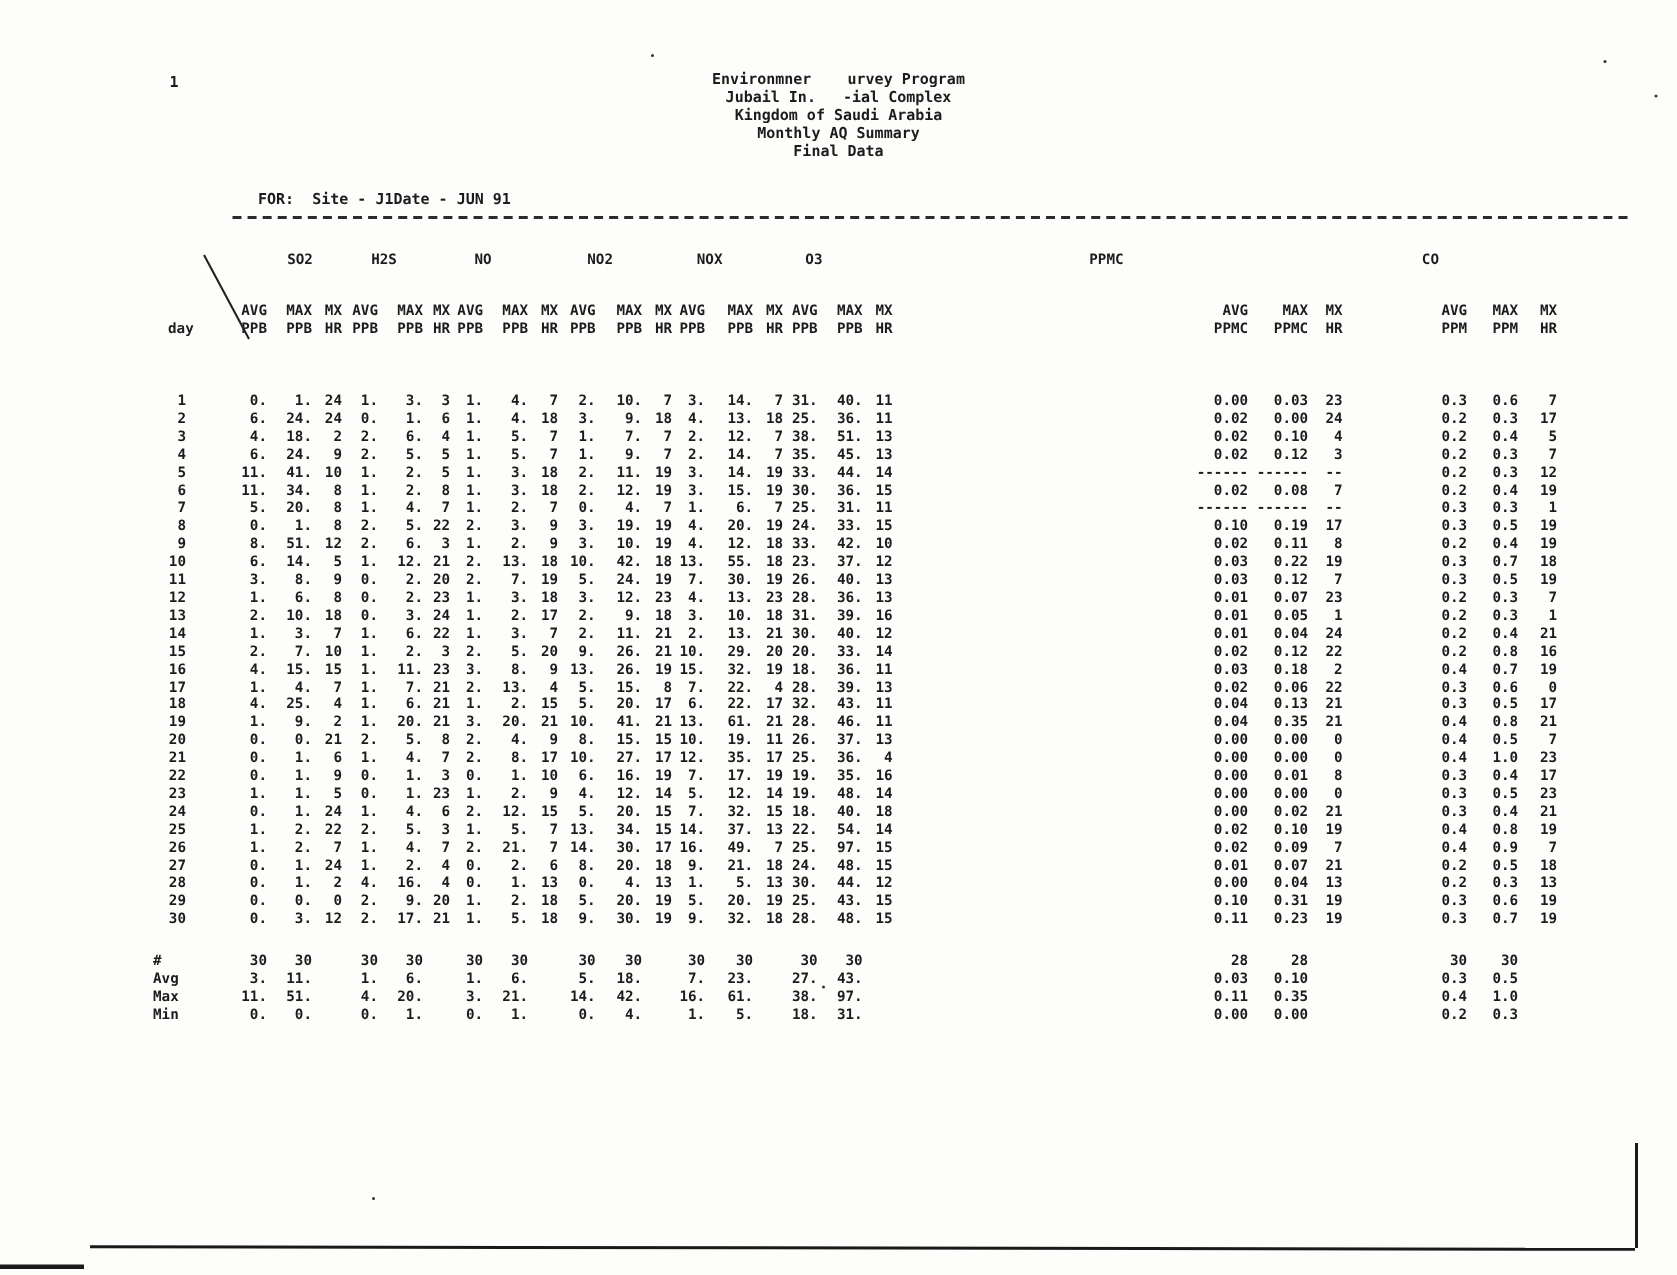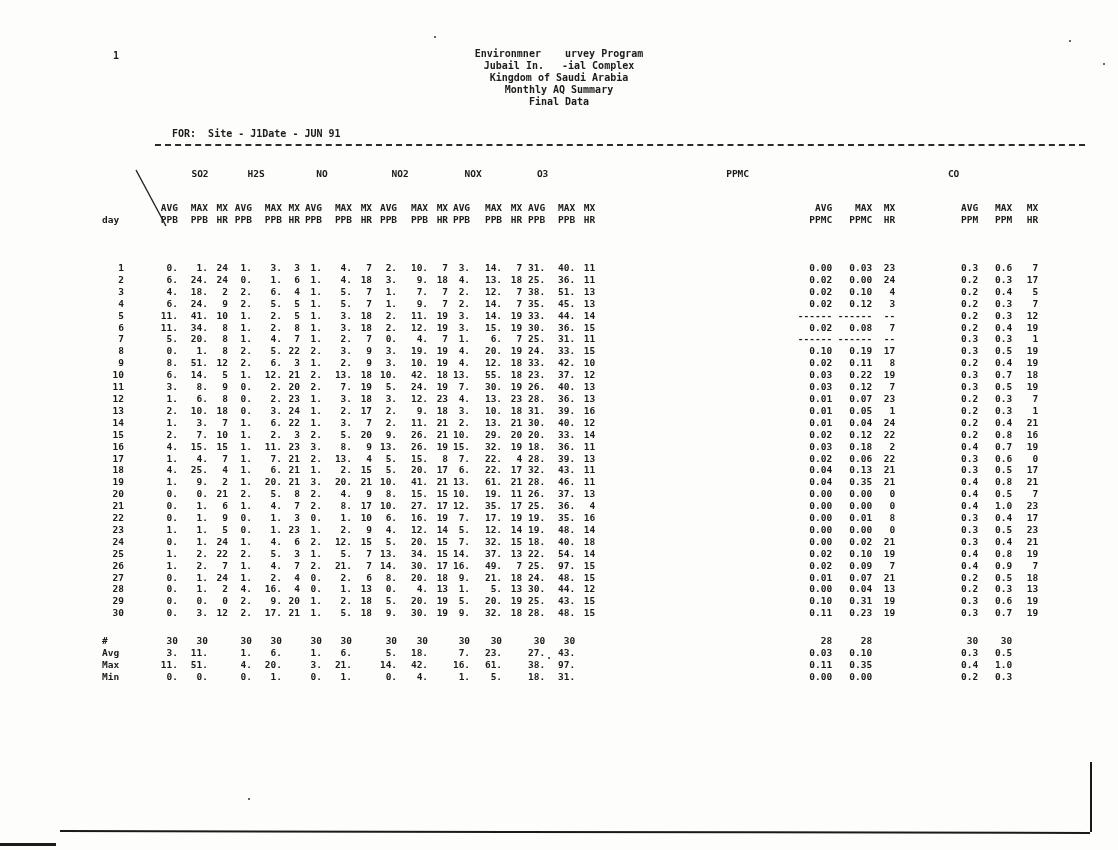--- a/index.html
+++ b/index.html
@@ -30,21 +30,21 @@
   .grp-h2s { padding-right:16px; }
   .grp-no  { padding-right:28px; }
   .grp-no2 { padding-right:20px; }
   .grp-nox { padding-right:24px; }
   .grp-o3  { padding-right:32px; }
   .grp-nmoc { text-align:right; padding-right:15px; }
   .grp-co   { text-align:right; padding-right:26px; }
   thead tr.stats th, thead tr.units th { line-height:12px; }
   th.day-head { position:relative; text-align:left; }
   th.day-head svg { position:absolute; left:14px; top:-2px; overflow:visible; }
-  .day-lbl { position:absolute; left:2px; bottom:0; font-size:9.5px; }
+  .day-lbl { position:absolute; left:12px; bottom:0; font-size:9.5px; }
   tbody tr.first-data td { padding-top:36px; }
   td.day-cell { padding-right:8px; }
   tbody tr.summary-first td { padding-top:16px; }
   td.sum-label { text-align:left; padding-left:2px; }
 
   .artifact { position:absolute; background:#1a1a1a; }
   .a-bottom { left:60px; right:28px; top:831px; height:2px; transform:rotate(0.1deg); }
   .a-bottom-left { left:0; width:56px; top:843px; height:3px; }
   .a-right-vert { left:1090px; top:762px; width:2px; height:70px; }
   .speck { position:absolute; width:2px; height:2px; border-radius:50%; background:#333; }

